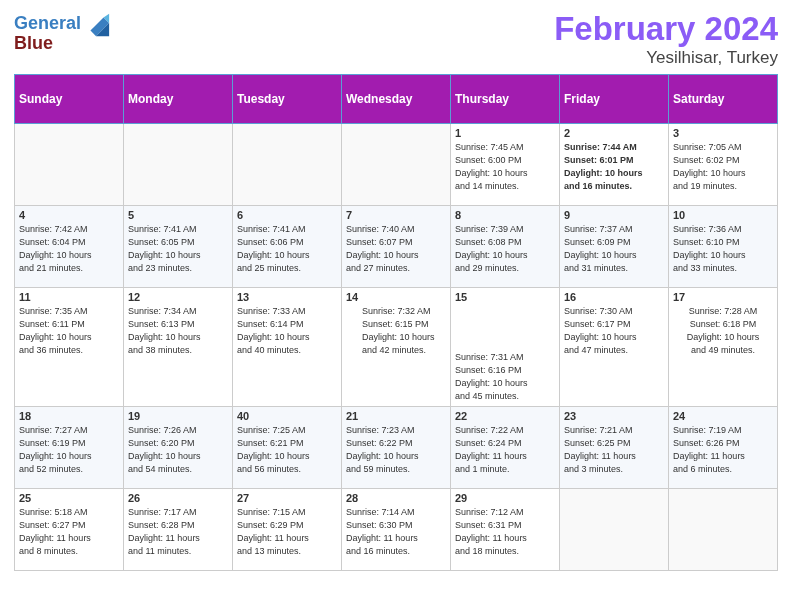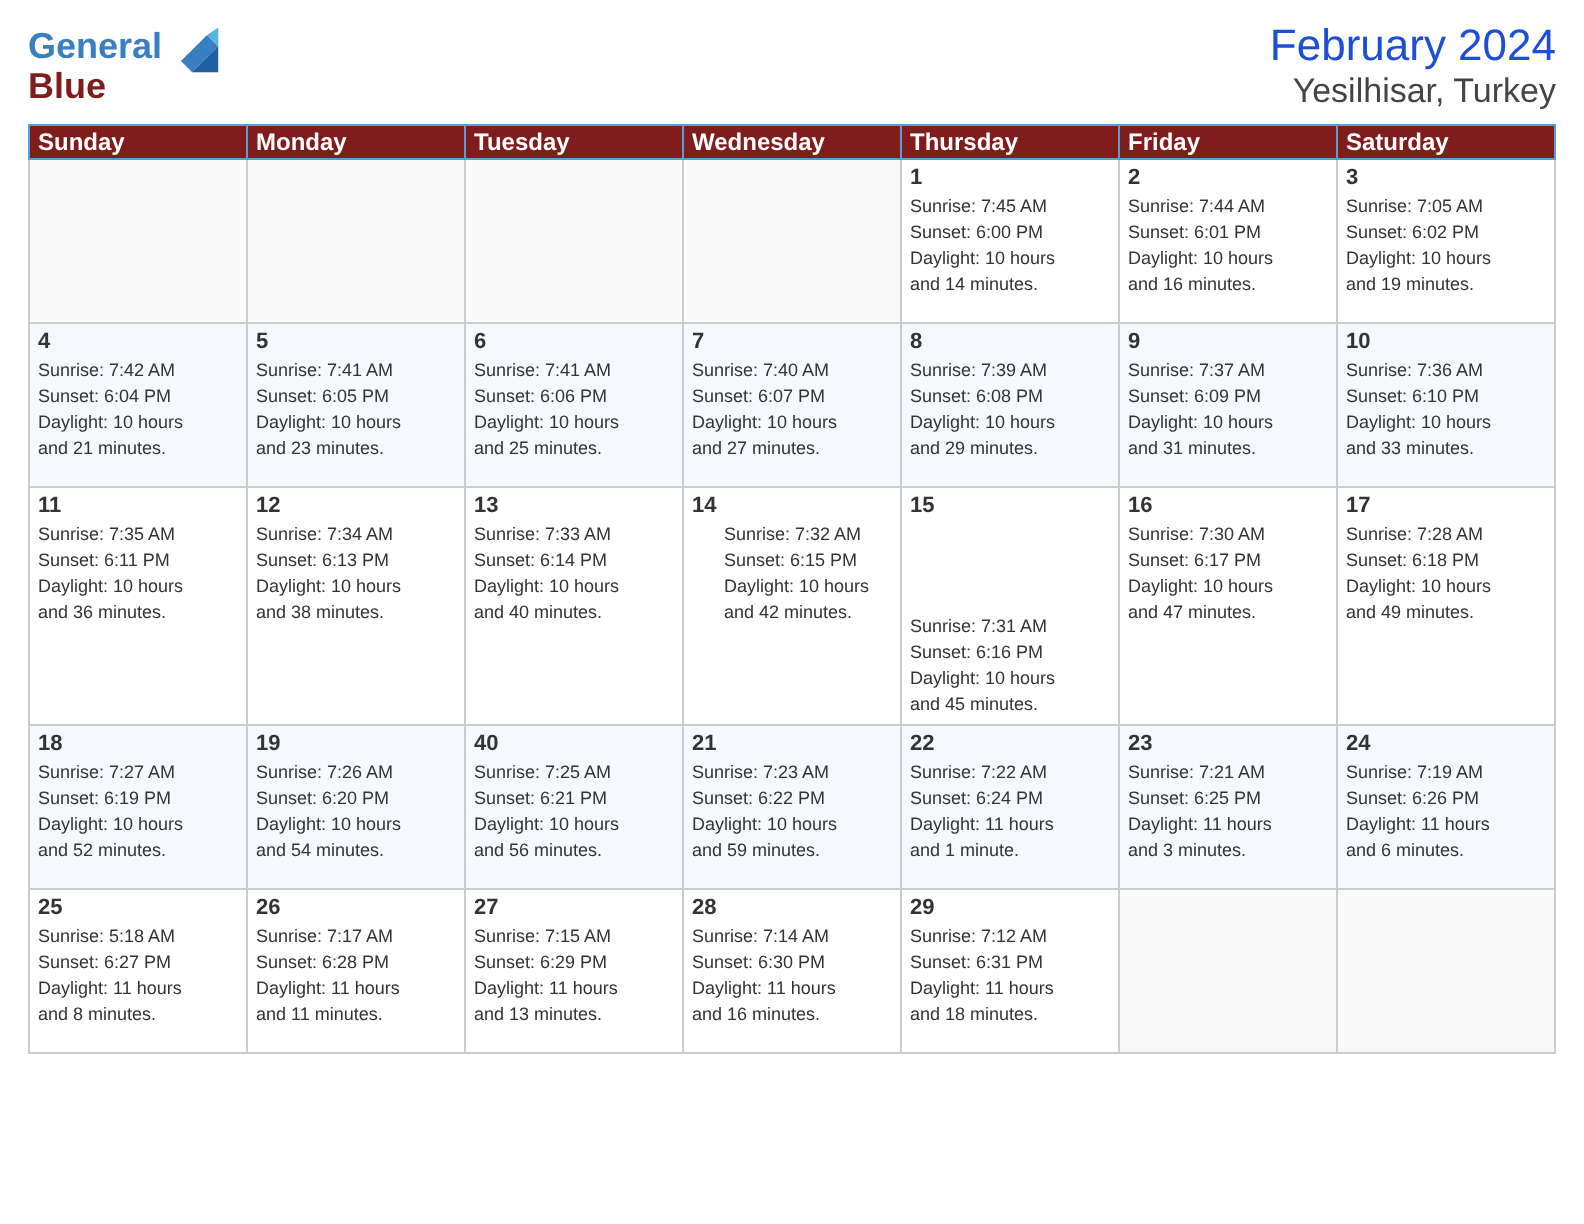--- a/index.html
+++ b/index.html
@@ -37,39 +37,39 @@
     }
     .logo-icon {
       width: 28px;
       height: 28px;
       margin-left: 2px;
     }
     .title-block {
       text-align: right;
     }
     .calendar-title {
-      font-size: 22px;
-      font-weight: normal;
-      color: #1d4ed8;
+      font-size: 33px;
+      font-weight: bold;
+      color: #8b5cf6;
     }
     .calendar-subtitle {
       font-size: 17px;
       color: #444;
     }
     table {
       width: 100%;
       border-collapse: collapse;
       table-layout: fixed;
     }
     thead tr th {
-      background-color: #7f1d1d;
+      background-color: #a21caf;
       color: #fff;
       font-size: 12px;
       font-weight: bold;
-      padding: 1px 4px;
+      padding: 17px 4px;
       text-align: left;
       border: 1px solid #5a9fd4;
     }
     tbody tr td {
       border: 1px solid #ccc;
       vertical-align: top;
       padding: 3px 4px;
       font-size: 9.5px;
       color: #333;
       height: 82px;
@@ -141,21 +141,21 @@
           <td class="empty"></td>
           <td>
             <span class="day-num">1</span>
             <div class="day-info" style="white-space: pre-line;">Sunrise: 7:45 AM
 Sunset: 6:00 PM
 Daylight: 10 hours
 and 14 minutes.</div>
           </td>
           <td>
             <span class="day-num">2</span>
-            <div class="day-info" style="white-space: pre-line;">Sunrise: 7:44 AM
+            <div class="day-info" style="white-space: pre-line; font-weight: bold;">Sunrise: 7:44 AM
 Sunset: 6:01 PM
 Daylight: 10 hours
 and 16 minutes.</div>
           </td>
           <td>
             <span class="day-num">3</span>
             <div class="day-info" style="white-space: pre-line;">Sunrise: 7:05 AM
 Sunset: 6:02 PM
 Daylight: 10 hours
 and 19 minutes.</div>
@@ -250,21 +250,21 @@
           </td>
           <td>
             <span class="day-num">16</span>
             <div class="day-info" style="white-space: pre-line;">Sunrise: 7:30 AM
 Sunset: 6:17 PM
 Daylight: 10 hours
 and 47 minutes.</div>
           </td>
           <td>
             <span class="day-num">17</span>
-            <div class="day-info" style="white-space: pre-line;">Sunrise: 7:28 AM
+            <div class="day-info" style="white-space: pre-line; text-align: center;">Sunrise: 7:28 AM
 Sunset: 6:18 PM
 Daylight: 10 hours
 and 49 minutes.</div>
           </td>
         </tr>
         <tr>
           <td>
             <span class="day-num">18</span>
             <div class="day-info" style="white-space: pre-line;">Sunrise: 7:27 AM
 Sunset: 6:19 PM

